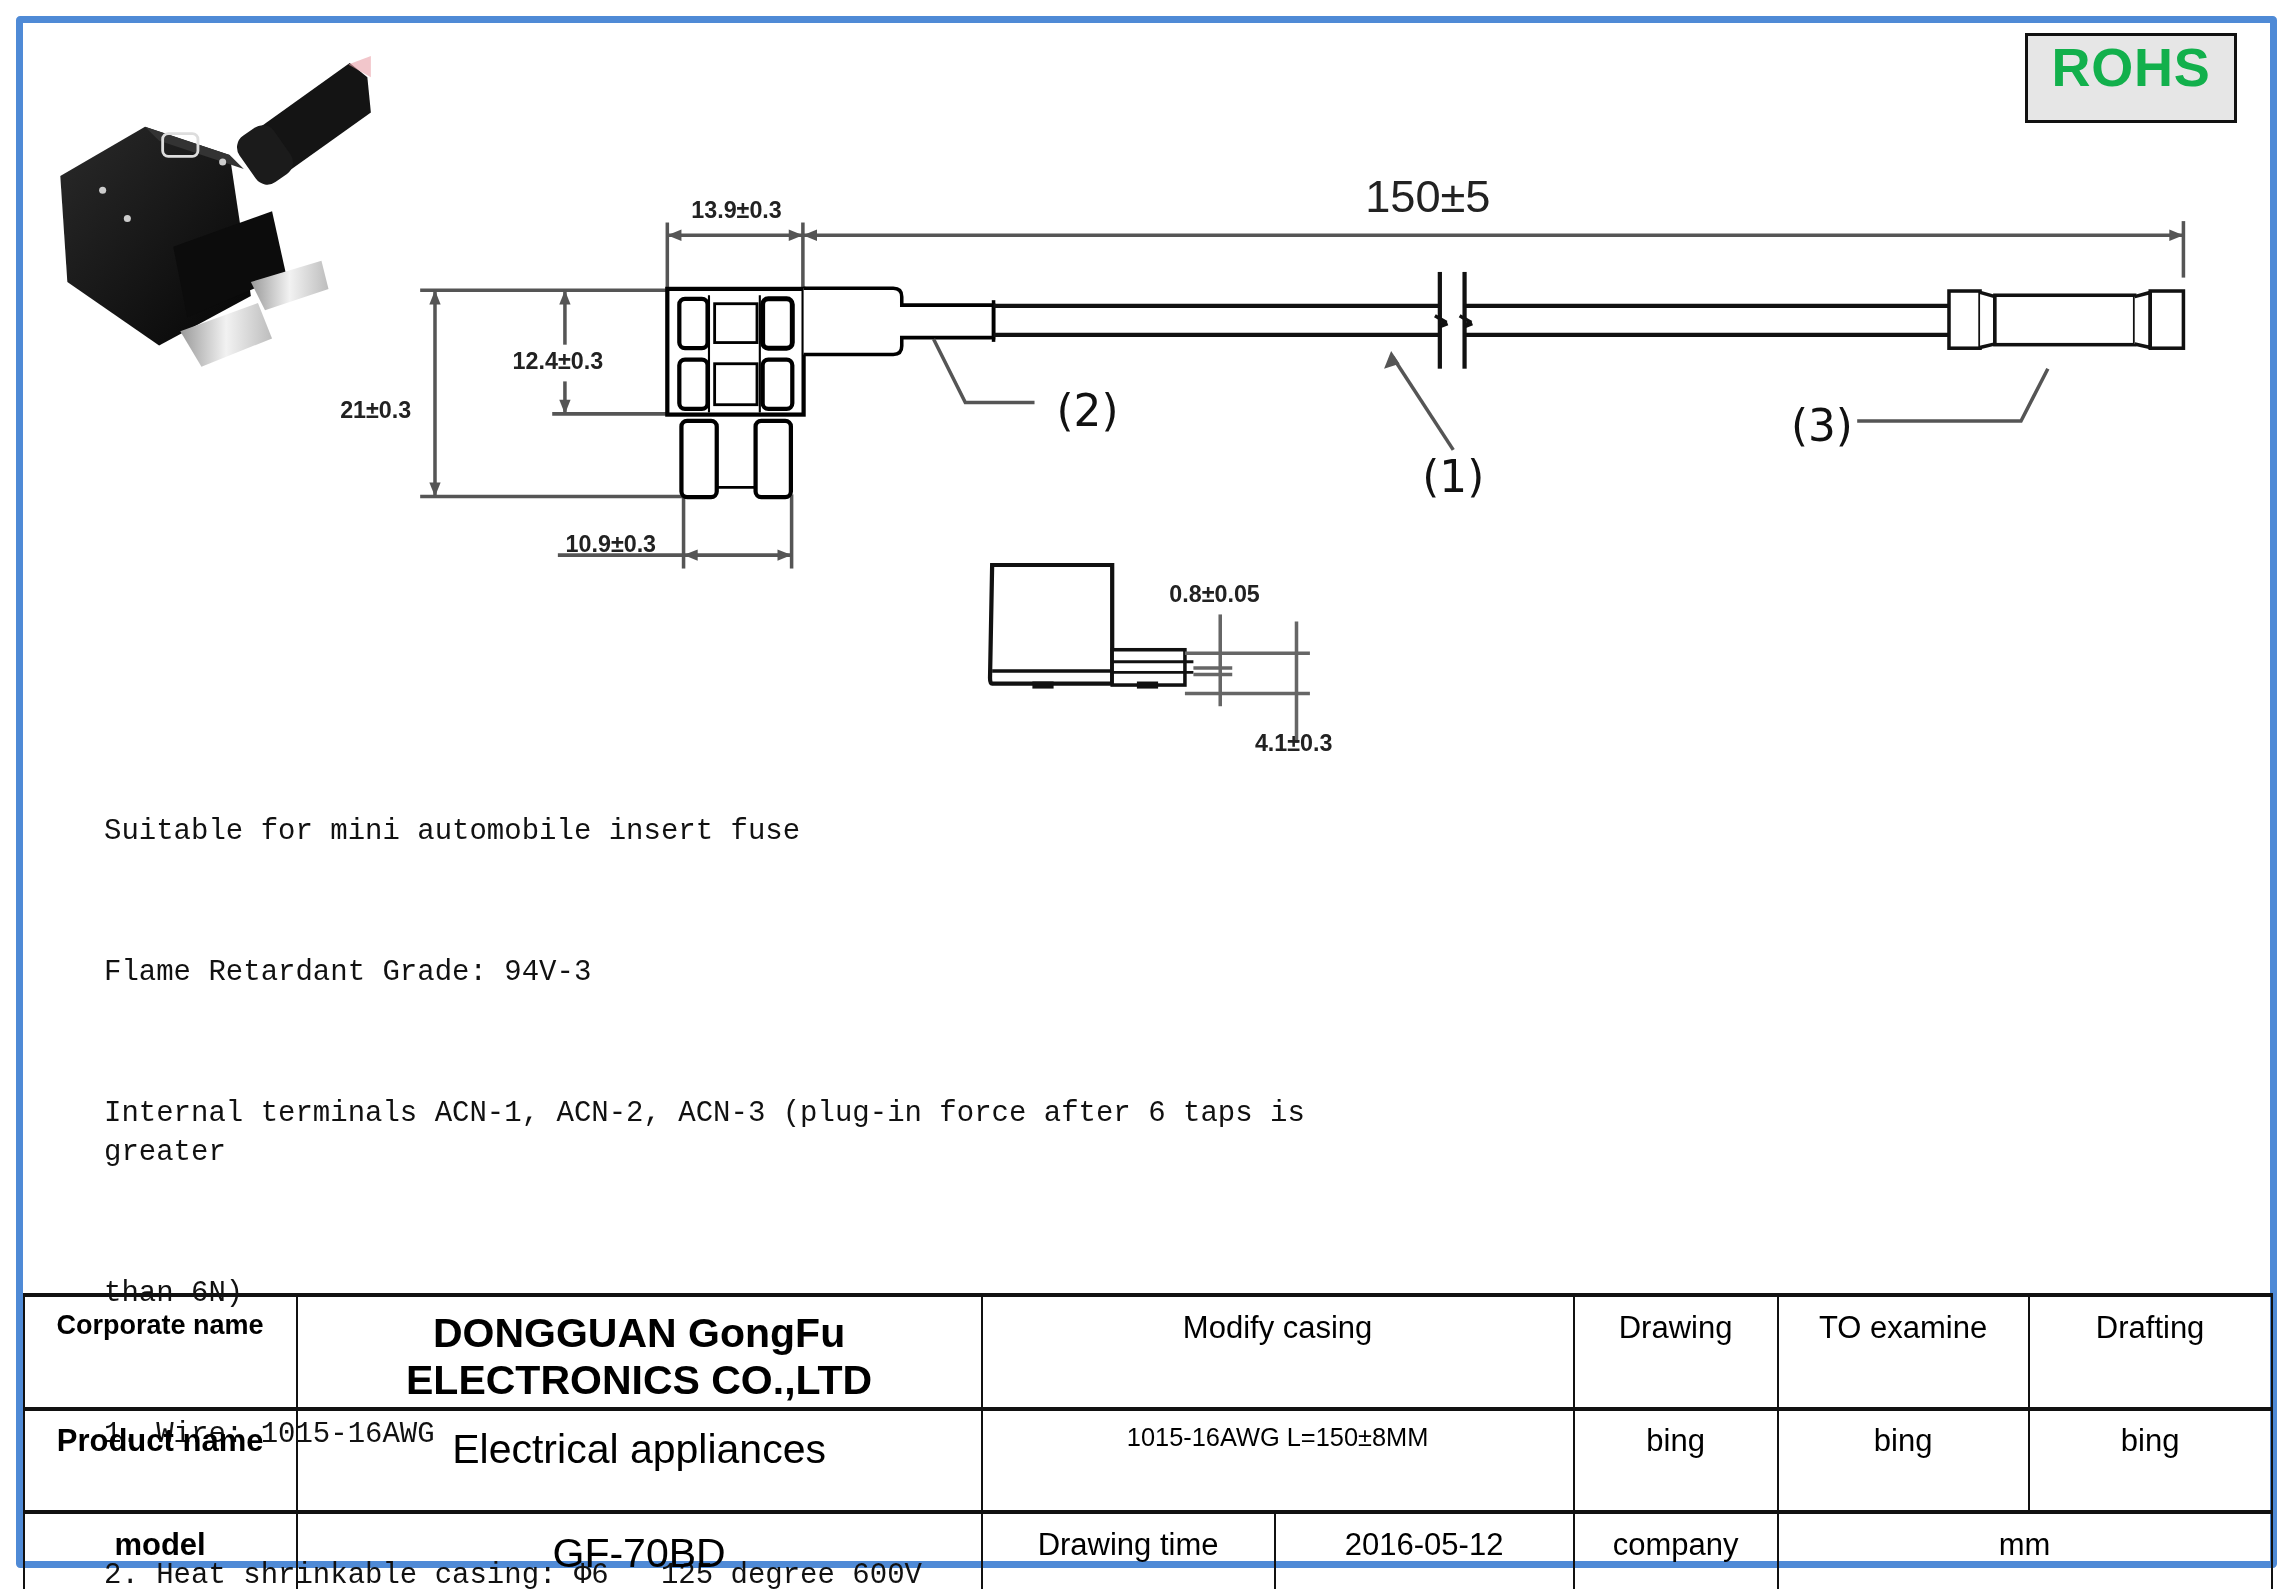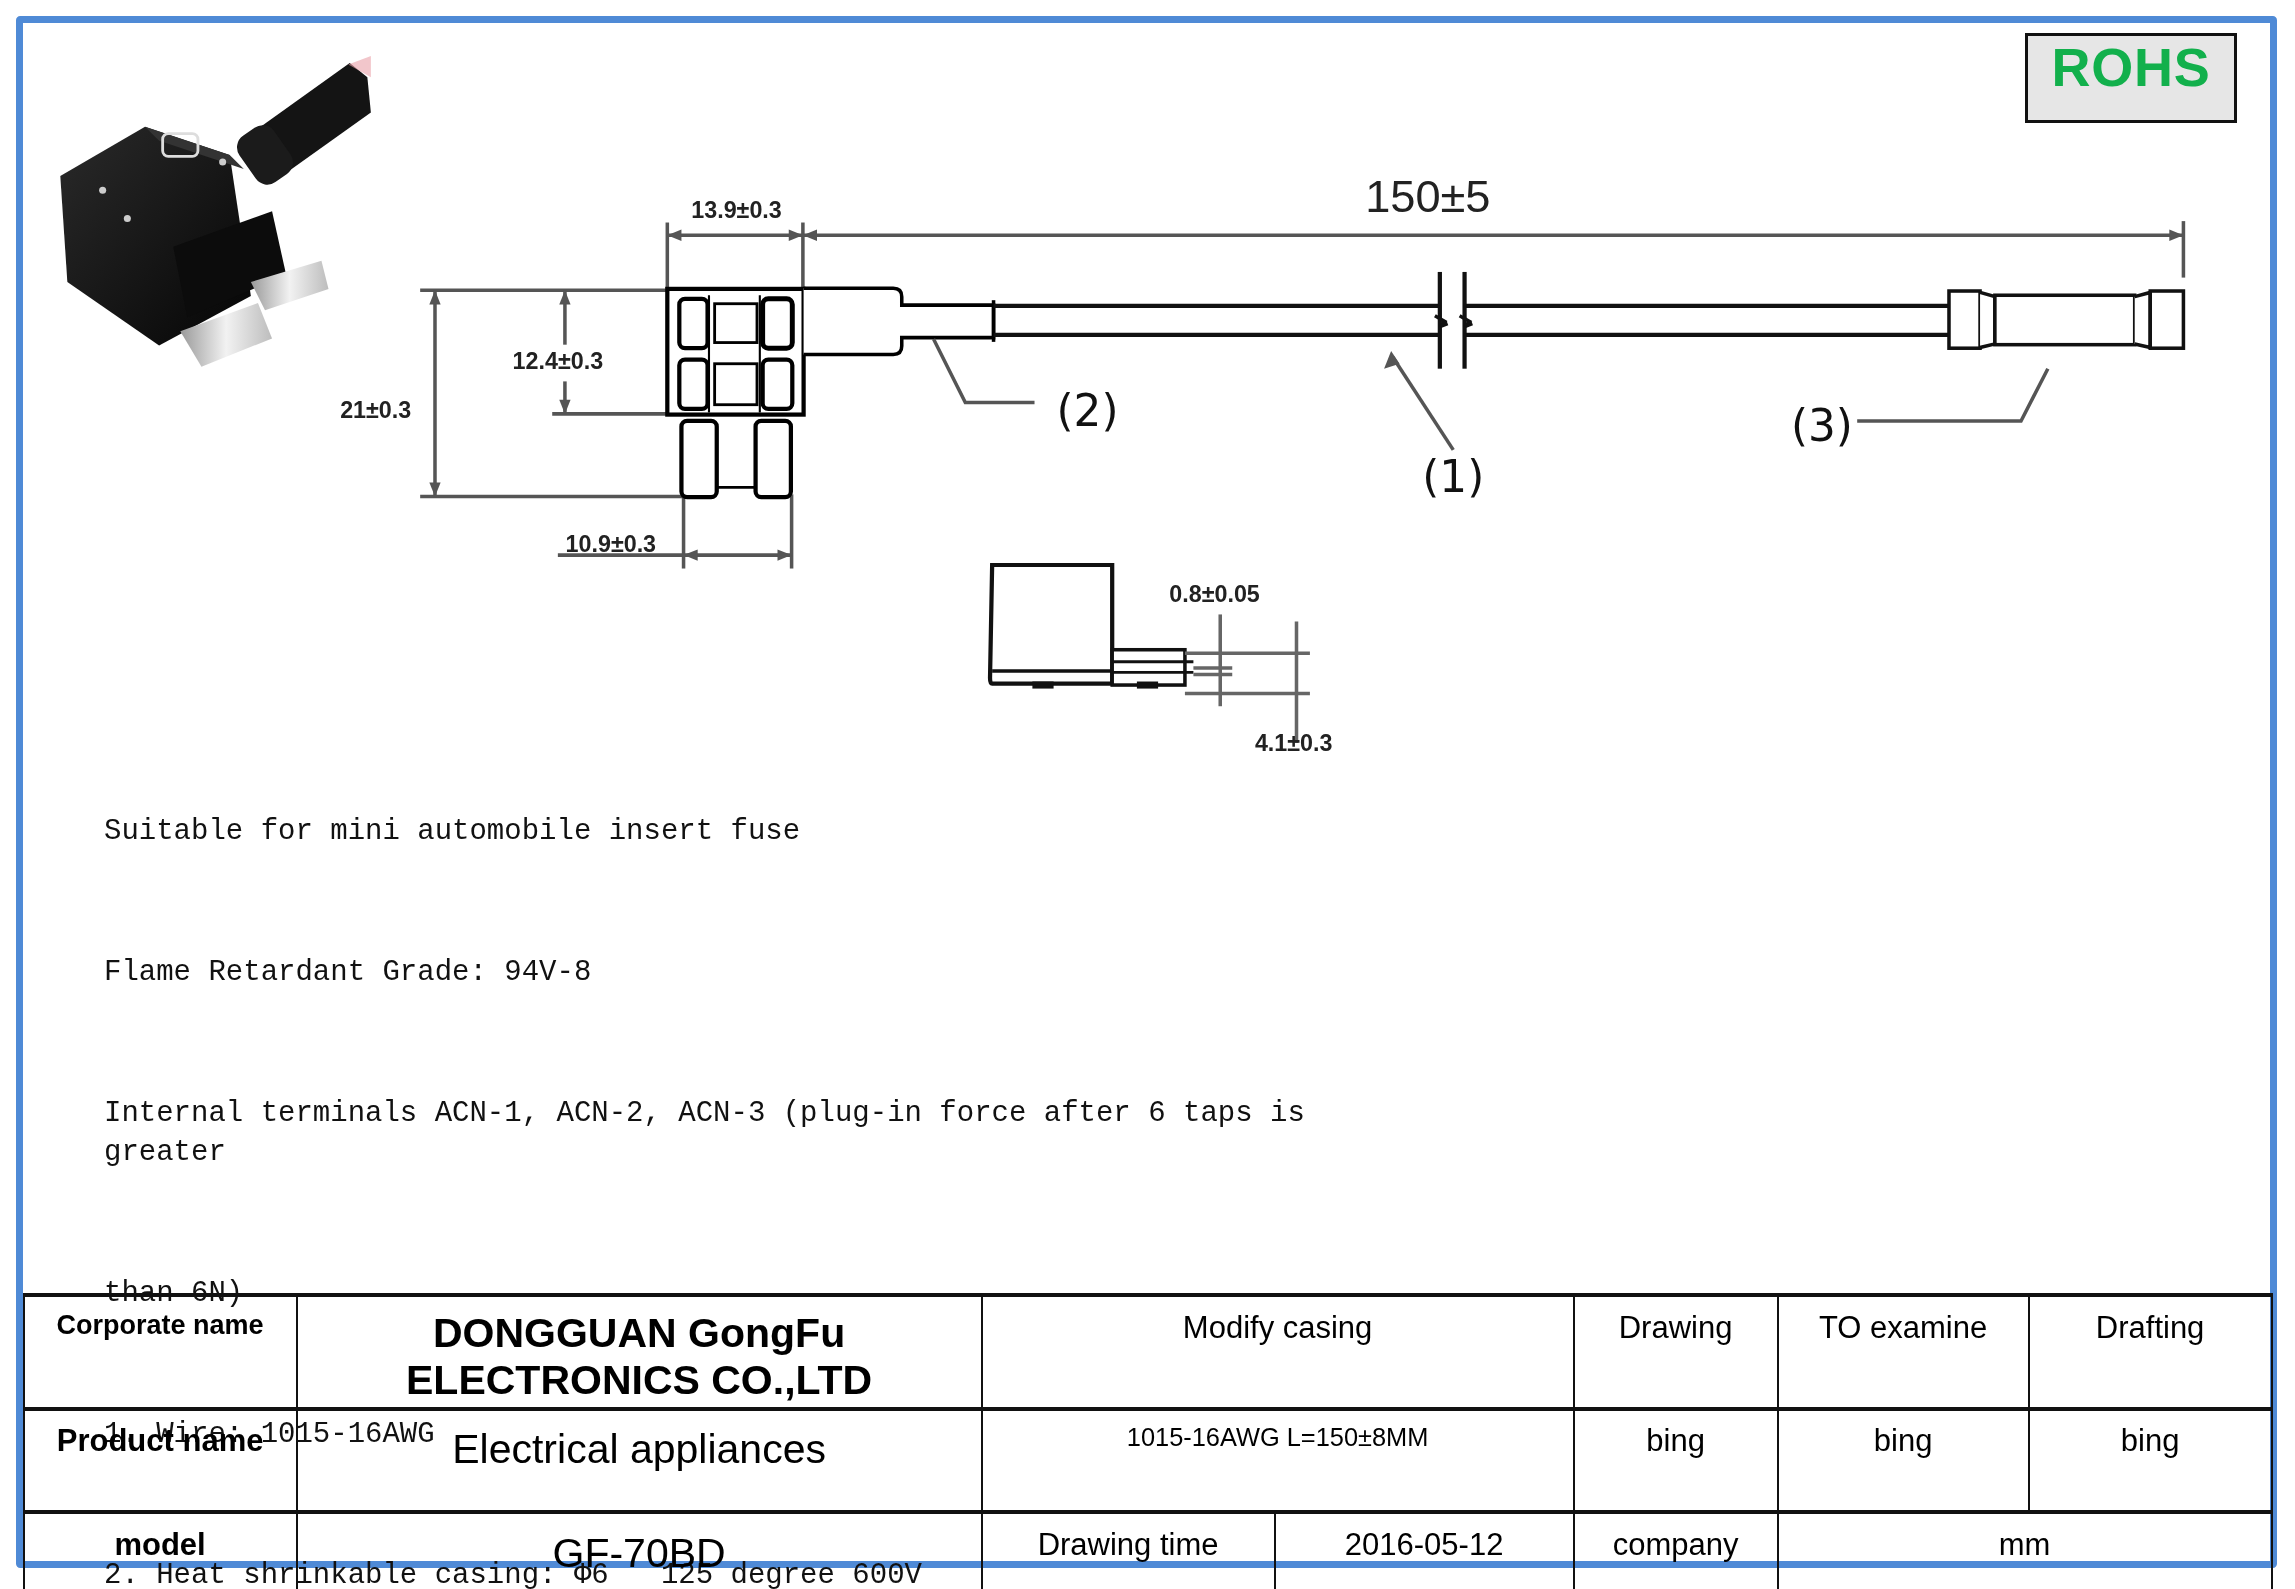--- a/index.html
+++ b/index.html
@@ -178,21 +178,21 @@
   <text class="dim" x="1720" y="853" text-anchor="middle">0.8±0.05</text>
   <text class="dim" x="1832" y="1064" text-anchor="middle">4.1±0.3</text>
 
   <text class="callout" x="1540" y="603" text-anchor="middle">(2)</text>
   <text class="callout" x="2058" y="697" text-anchor="middle">(1)</text>
   <text class="callout" x="2580" y="625" text-anchor="middle">(3)</text>
 </svg>
 
 <div class="specs">
   <div>Suitable for mini automobile insert fuse</div>
-  <div>Flame Retardant Grade: 94V-8</div>
+  <div>Flame Retardant Grade: 94V-3</div>
   <div>Internal terminals ACN-1, ACN-2, ACN-3 (plug-in force after 6 taps is greater</div>
   <div>than 6N)</div>
   <div>1. Wire: 1015-16AWG</div>
   <div>2. Heat shrinkable casing: Φ6   125 degree 600V</div>
   
   
   
   
   
   

